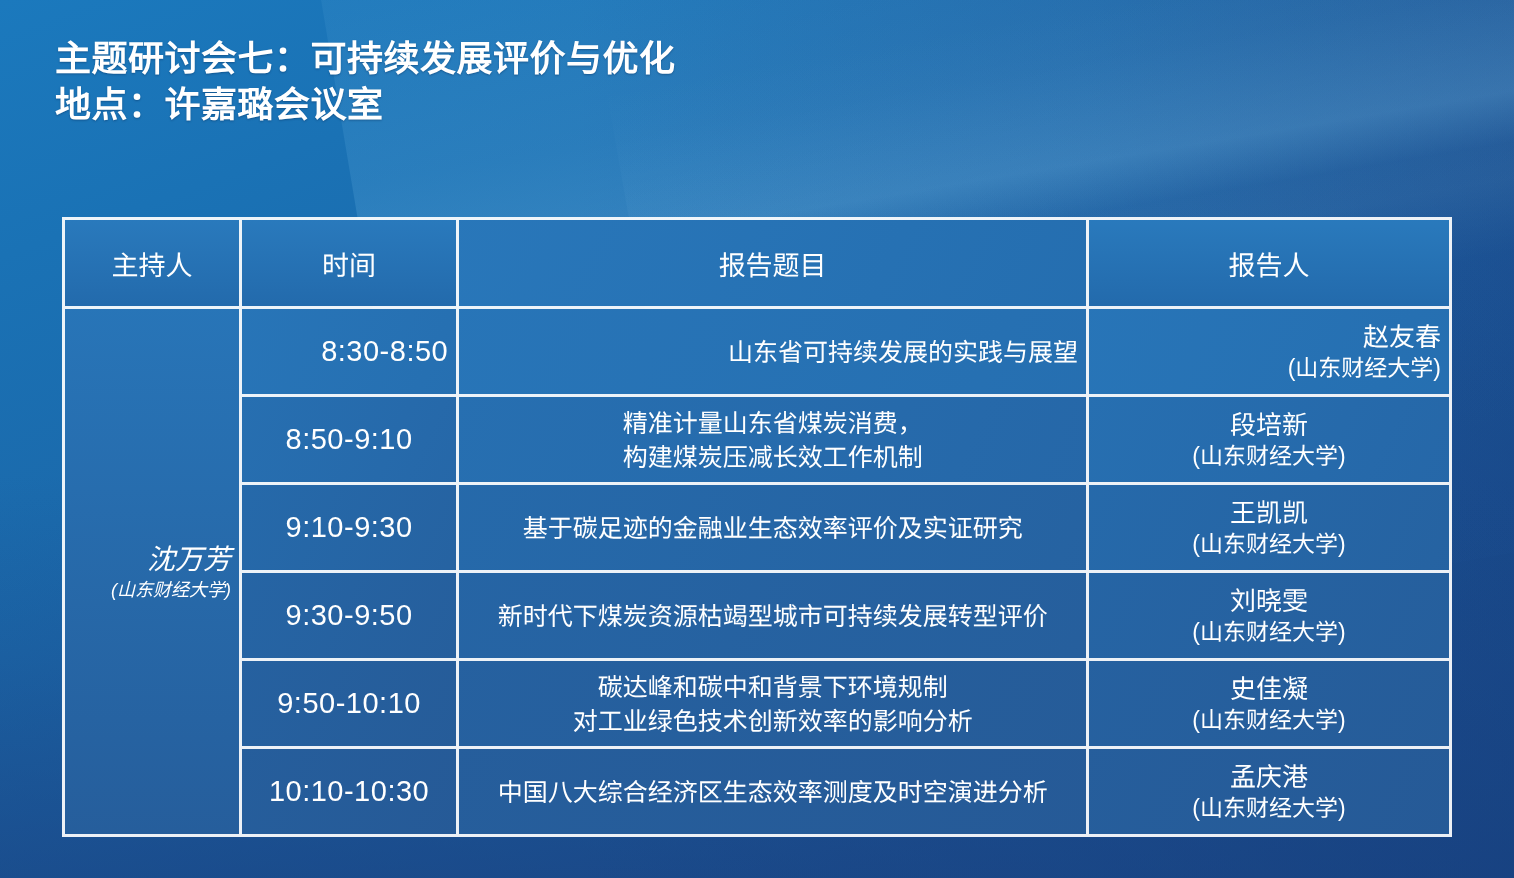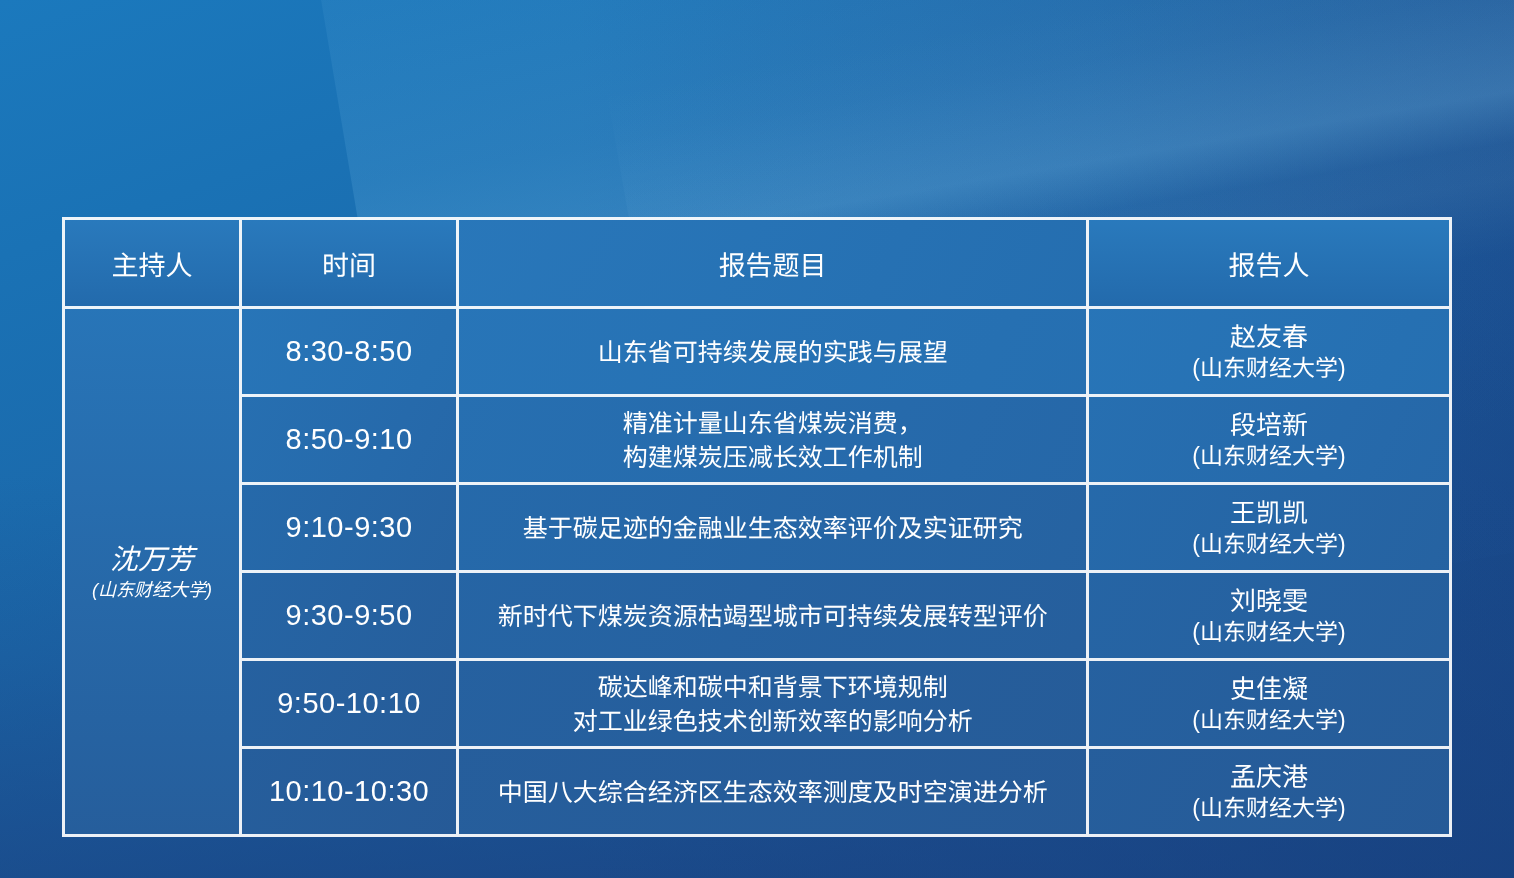--- a/index.html
+++ b/index.html
@@ -111,21 +111,21 @@
     font-size: 27px;
     background: linear-gradient(to bottom, rgba(31,115,185,0.95), rgba(24,99,168,0.95));
   }
   table.agenda thead th.col-topic {
     background: linear-gradient(115deg, rgba(30,112,182,0.95), rgba(26,103,172,0.95));
   }
   table.agenda tbody td {
     height: 73px;
   }
   
-  tbody tr:nth-child(1) td { background: linear-gradient(115deg, rgba(29,110,180,0.95), rgba(27,104,173,0.95)); }
+  tbody tr:nth-child(1) td { background: linear-gradient(115deg, rgba(29,110,180,0.95), rgba(27,104,173,0.95)); text-align: right; }
   tbody tr:nth-child(2) td { background: linear-gradient(115deg, rgba(28,104,173,0.95), rgba(27,96,164,0.95)); }
   tbody tr:nth-child(3) td { background: linear-gradient(115deg, rgba(27,98,166,0.95), rgba(27,91,157,0.95)); margin-left: 20px; }
   tbody tr:nth-child(4) td { background: linear-gradient(115deg, rgba(27,93,160,0.95), rgba(27,87,152,0.95)); }
   tbody tr:nth-child(5) td { background: linear-gradient(115deg, rgba(27,89,155,0.95), rgba(27,84,148,0.95)); }
   tbody tr:nth-child(6) td { background: linear-gradient(115deg, rgba(27,86,151,0.95), rgba(27,82,146,0.95)); }
 
   .col-host  { width: 172px; }
   .col-time  { width: 212px; }
   .col-topic { width: 620px; }
   .col-spk   { width: 356px; }
@@ -155,20 +155,22 @@
 <body>
 
 <div class="slide">
 
   <div class="bg-wash-right"></div>
   <div class="bg-wash-bottom"></div>
   <div class="bg-streak"></div>
   <div class="bg-streak2"></div>
 
   <div class="heading">
+    <div class="heading-line">主题研讨会七：可持续发展评价与优化</div>
+    <div class="heading-line">地点：许嘉璐会议室</div>
   </div>
 
   <div class="agenda-wrap">
     <table class="agenda">
       <colgroup>
         <col class="col-host">
         <col class="col-time">
         <col class="col-topic">
         <col class="col-spk">
       </colgroup>

